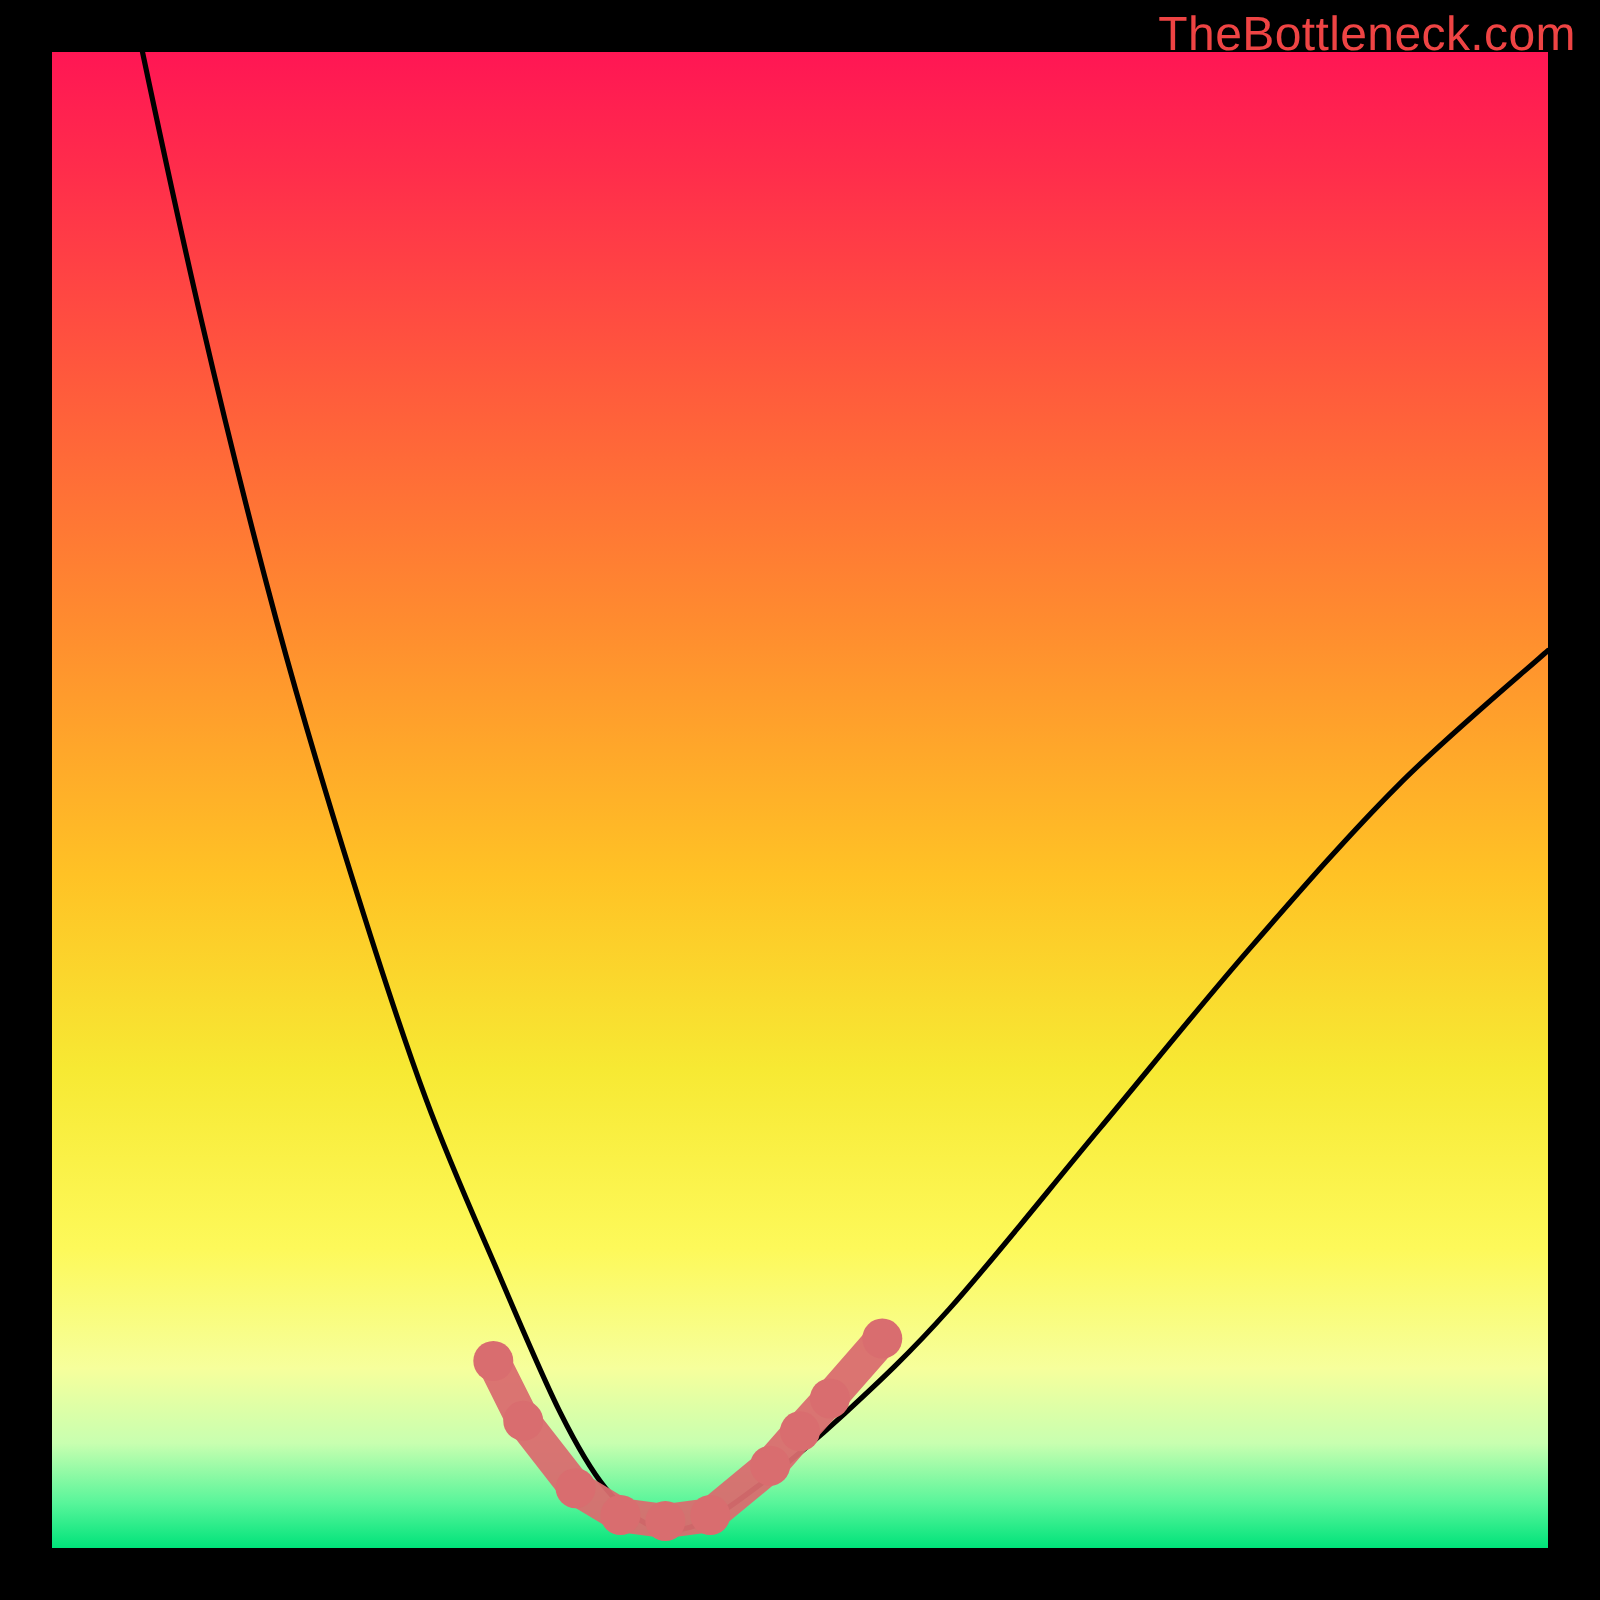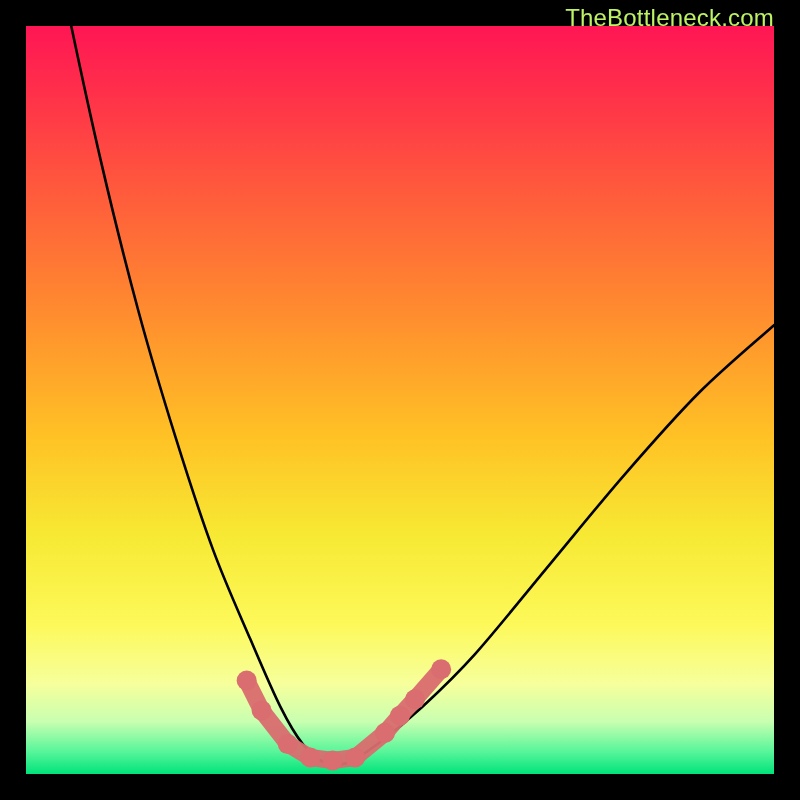--- a/index.html
+++ b/index.html
@@ -49,22 +49,22 @@
   svg.curves {
     position: absolute;
     left: 0;
     top: 0;
     width: 748px;
     height: 748px;
   }
   .watermark {
     position: absolute;
     top: 4px;
-    right: 26px;
-    color: #bef264;
+    right: 12px;
+    color: #ef4444;
     font-size: 24px;
     letter-spacing: 0.2px;
     user-select: none;
   }
 </style>
 </head>
 <body>
 
 <div class="frame">
   <div class="plot">

